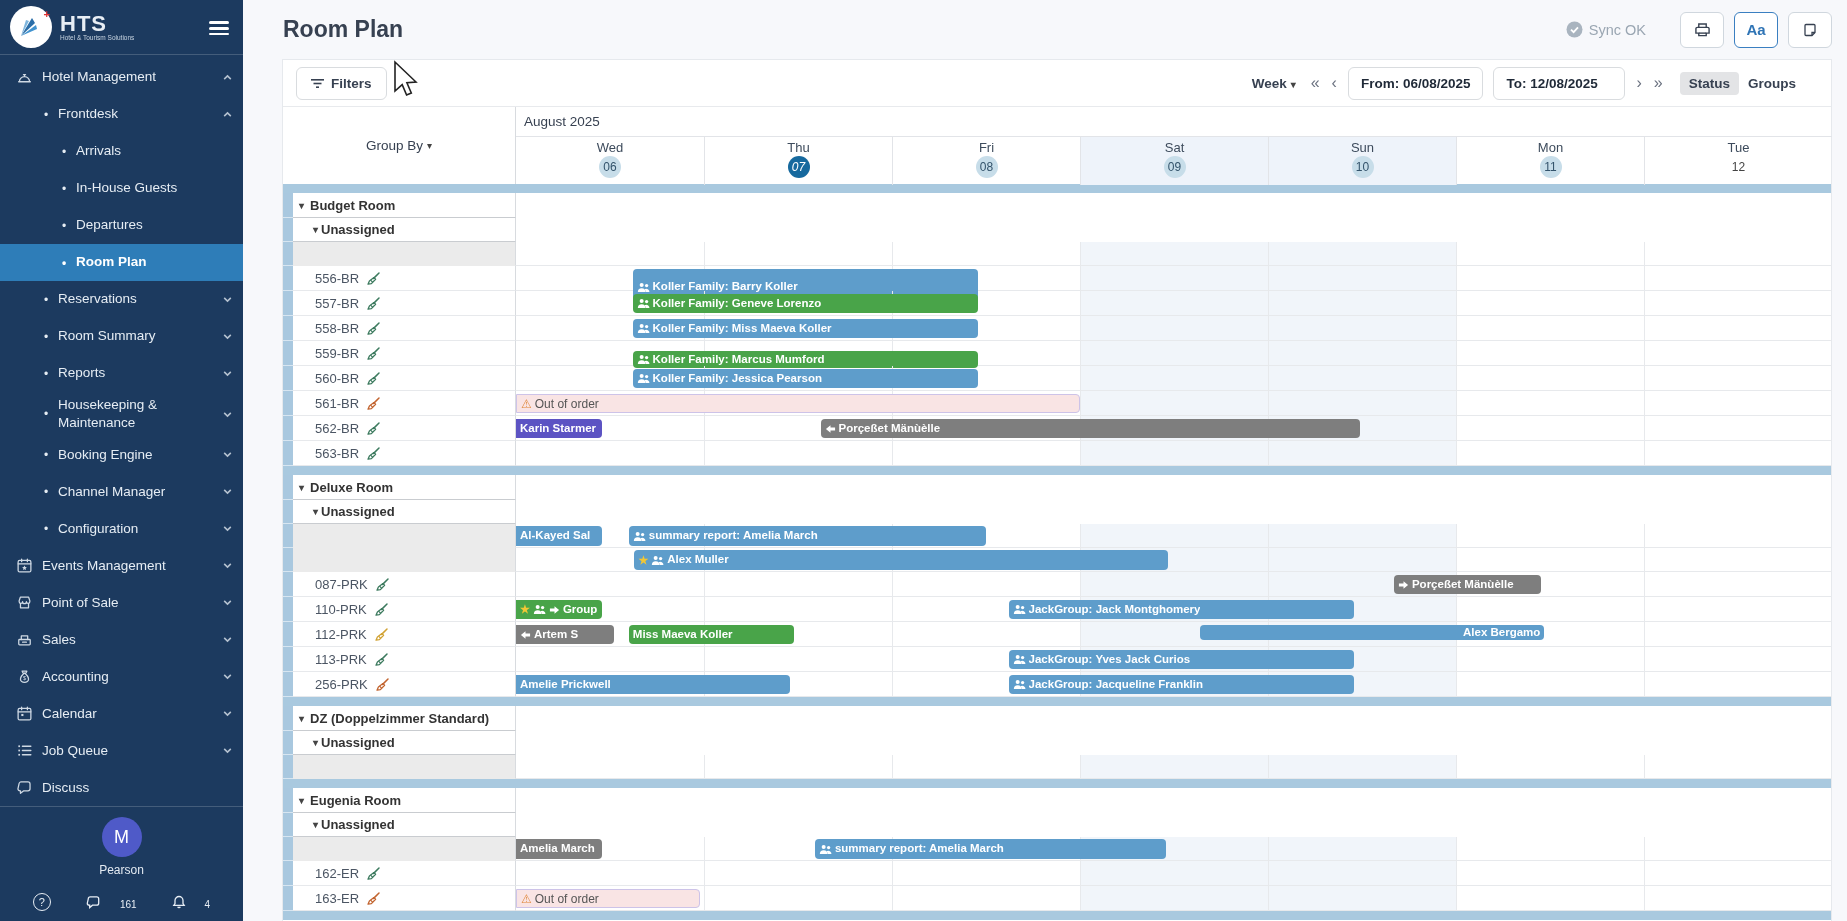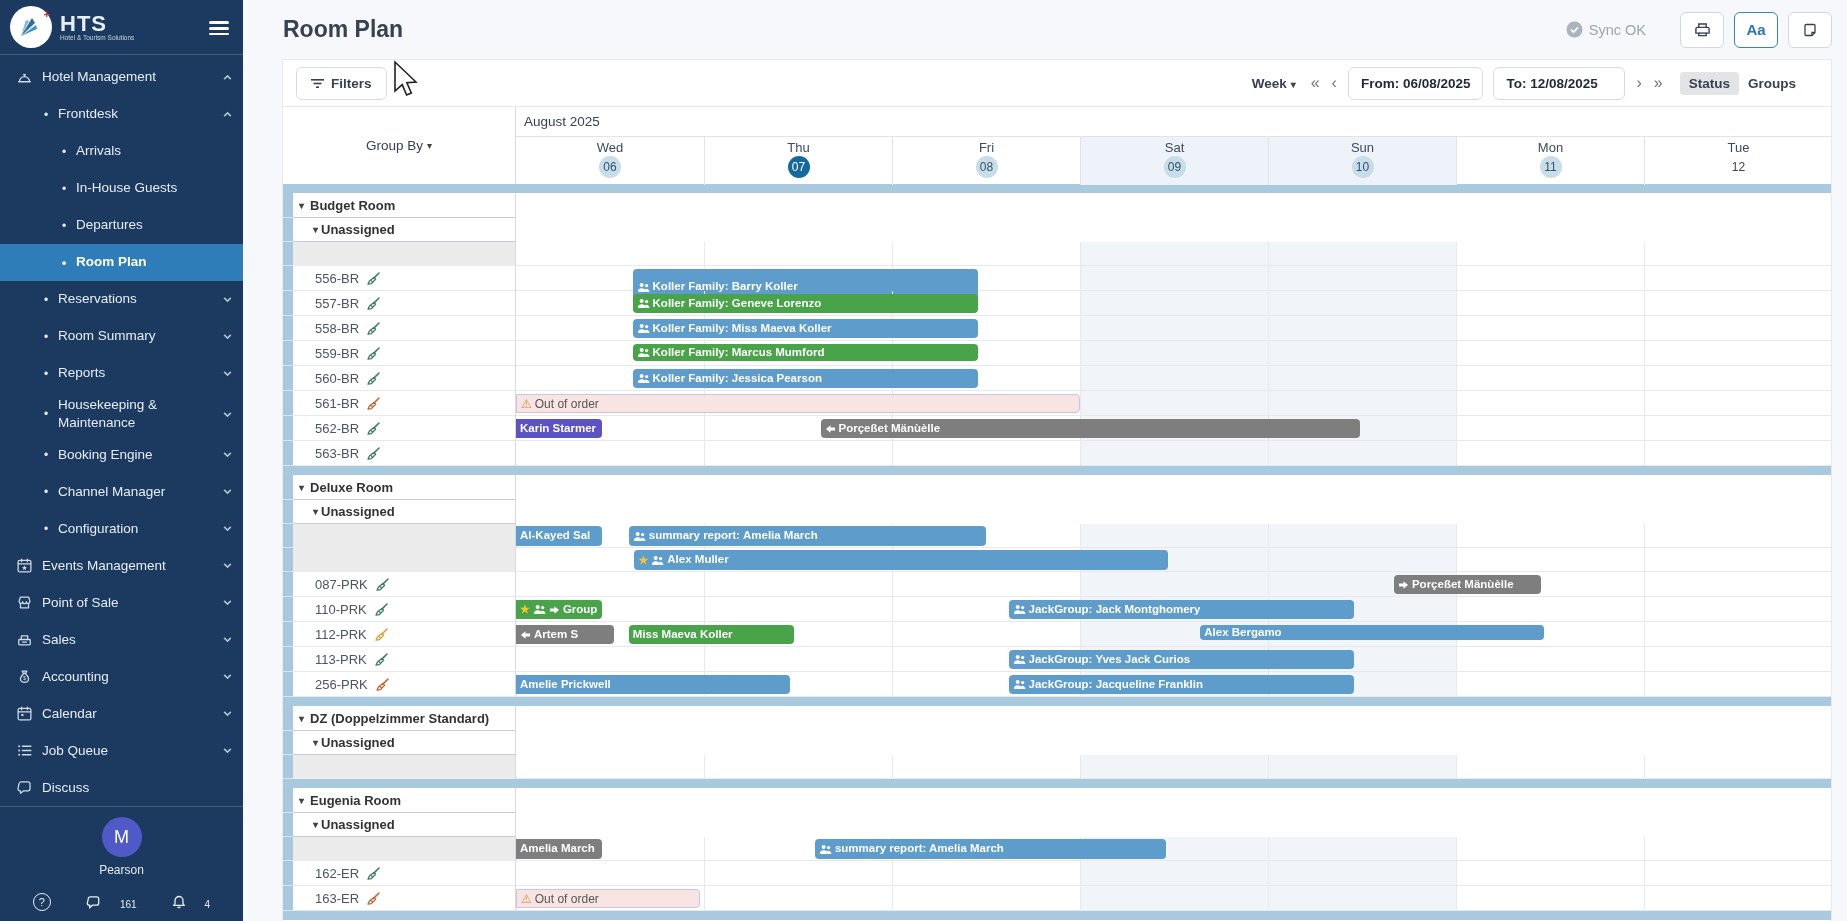--- a/index.html
+++ b/index.html
@@ -73,21 +73,21 @@
   .month-row{height:30px;border-bottom:1px solid #e2e4e8;font-size:13.5px;color:#374151;
     display:flex;align-items:center;padding-left:8px;}
   .day-row{height:48px;display:flex;}
   .day-cell{width:188px;flex:none;text-align:center;padding-top:3px;border-left:1px solid #e2e4e8;}
   .day-cell:first-child{border-left:none;}
   .day-cell.wk{background:#eef3fa;}
   .day-name{font-size:13px;color:#3d4b5c;display:block;}
   .day-num{display:inline-block;min-width:22px;height:22px;line-height:22px;border-radius:50%;
     font-size:12px;color:#33536b;margin-top:1px;}
   .day-num.b-light{background:#c7dde9;}
-  .day-num.b-today{background:var(--c-today);color:#fff;}
+  .day-num.b-today{background:var(--c-today);color:#fff;font-style:italic;}
   .day-num.b-none{color:#444;}
 
   .divider{height:9px;background:var(--c-divider);}
   .grow{display:flex;position:relative;}
   .strip{width:10px;flex:none;background:#a9c8df;border-bottom:1px solid rgba(255,255,255,.55);}
   .leftcell{width:223px;flex:none;border-right:1px solid #d8dbdf;border-bottom:1px solid #e7e9ec;
     display:flex;align-items:center;font-size:13px;color:#4b5563;background:#fff;}
   .area{flex:1;position:relative;display:flex;}
   .cell{width:188px;flex:none;border-left:1px solid #e7e9ec;border-bottom:1px solid #e7e9ec;}
   .cell:first-child{border-left:none;}
@@ -562,21 +562,21 @@
               </svg>
             </div>
             <div class="area">
               <div class="cell"></div>
               <div class="cell"></div>
               <div class="cell"></div>
               <div class="cell wk"></div>
               <div class="cell wk"></div>
               <div class="cell"></div>
               <div class="cell"></div>
-              <div class="bar green" style="left: 116.56px; width: 345.92px; top: 3px; height: 17px; text-align: right;">
+              <div class="bar green" style="left: 116.56px; width: 345.92px; top: 10px; height: 17px; text-align: right;">
                 <svg width="13" height="11" viewBox="0 0 14 12" fill="#fff">
                   <circle cx="5" cy="3.3" r="2.2"></circle>
                   <path d="M.8 11a4.2 4.2 0 0 1 8.4 0z"></path>
                   <circle cx="10.4" cy="3.9" r="1.8"></circle>
                   <path d="M9.3 11a5 5 0 0 0-1-3.2 3.5 3.5 0 0 1 5.2 3.2z"></path>
                 </svg>
                 <span class="bl">Koller Family: Marcus Mumford</span>
               </div>
             </div>
           </div>
@@ -835,21 +835,21 @@
               <div class="cell"></div>
               <div class="bar gray flat-l" style="left: 0px; width: 97.76px; top: 3px; height: 19px;">
                 <svg width="11" height="10" viewBox="0 0 12 10" fill="#fff">
                   <path d="M11 3.4H6V1L1 5l5 4V6.6h5z"></path>
                 </svg>
                 <span class="bl">Artem S</span>
               </div>
               <div class="bar green" style="left: 112.8px; width: 165.44px; top: 3px; height: 19px;">
                 <span class="bl">Miss Maeva Koller</span>
               </div>
-              <div class="bar blue" style="left: 684.32px; width: 344.04px; top: 3px; height: 15px;">
+              <div class="bar blue" style="left: 684.32px; width: 344.04px; top: 3px; height: 15px; justify-content: flex-end;">
                 <span class="bl">Alex Bergamo</span>
               </div>
             </div>
           </div>
           <div class="grow room" style="height: 25px;">
             <div class="strip"></div>
             <div class="leftcell">
               <span>113-PRK</span>
               <svg class="broom" width="15" height="15" viewBox="0 0 15 15">
  <path d="M13 2 L7.6 7.4" stroke="#3c7a5e" stroke-width="1.5" stroke-linecap="round"></path>

